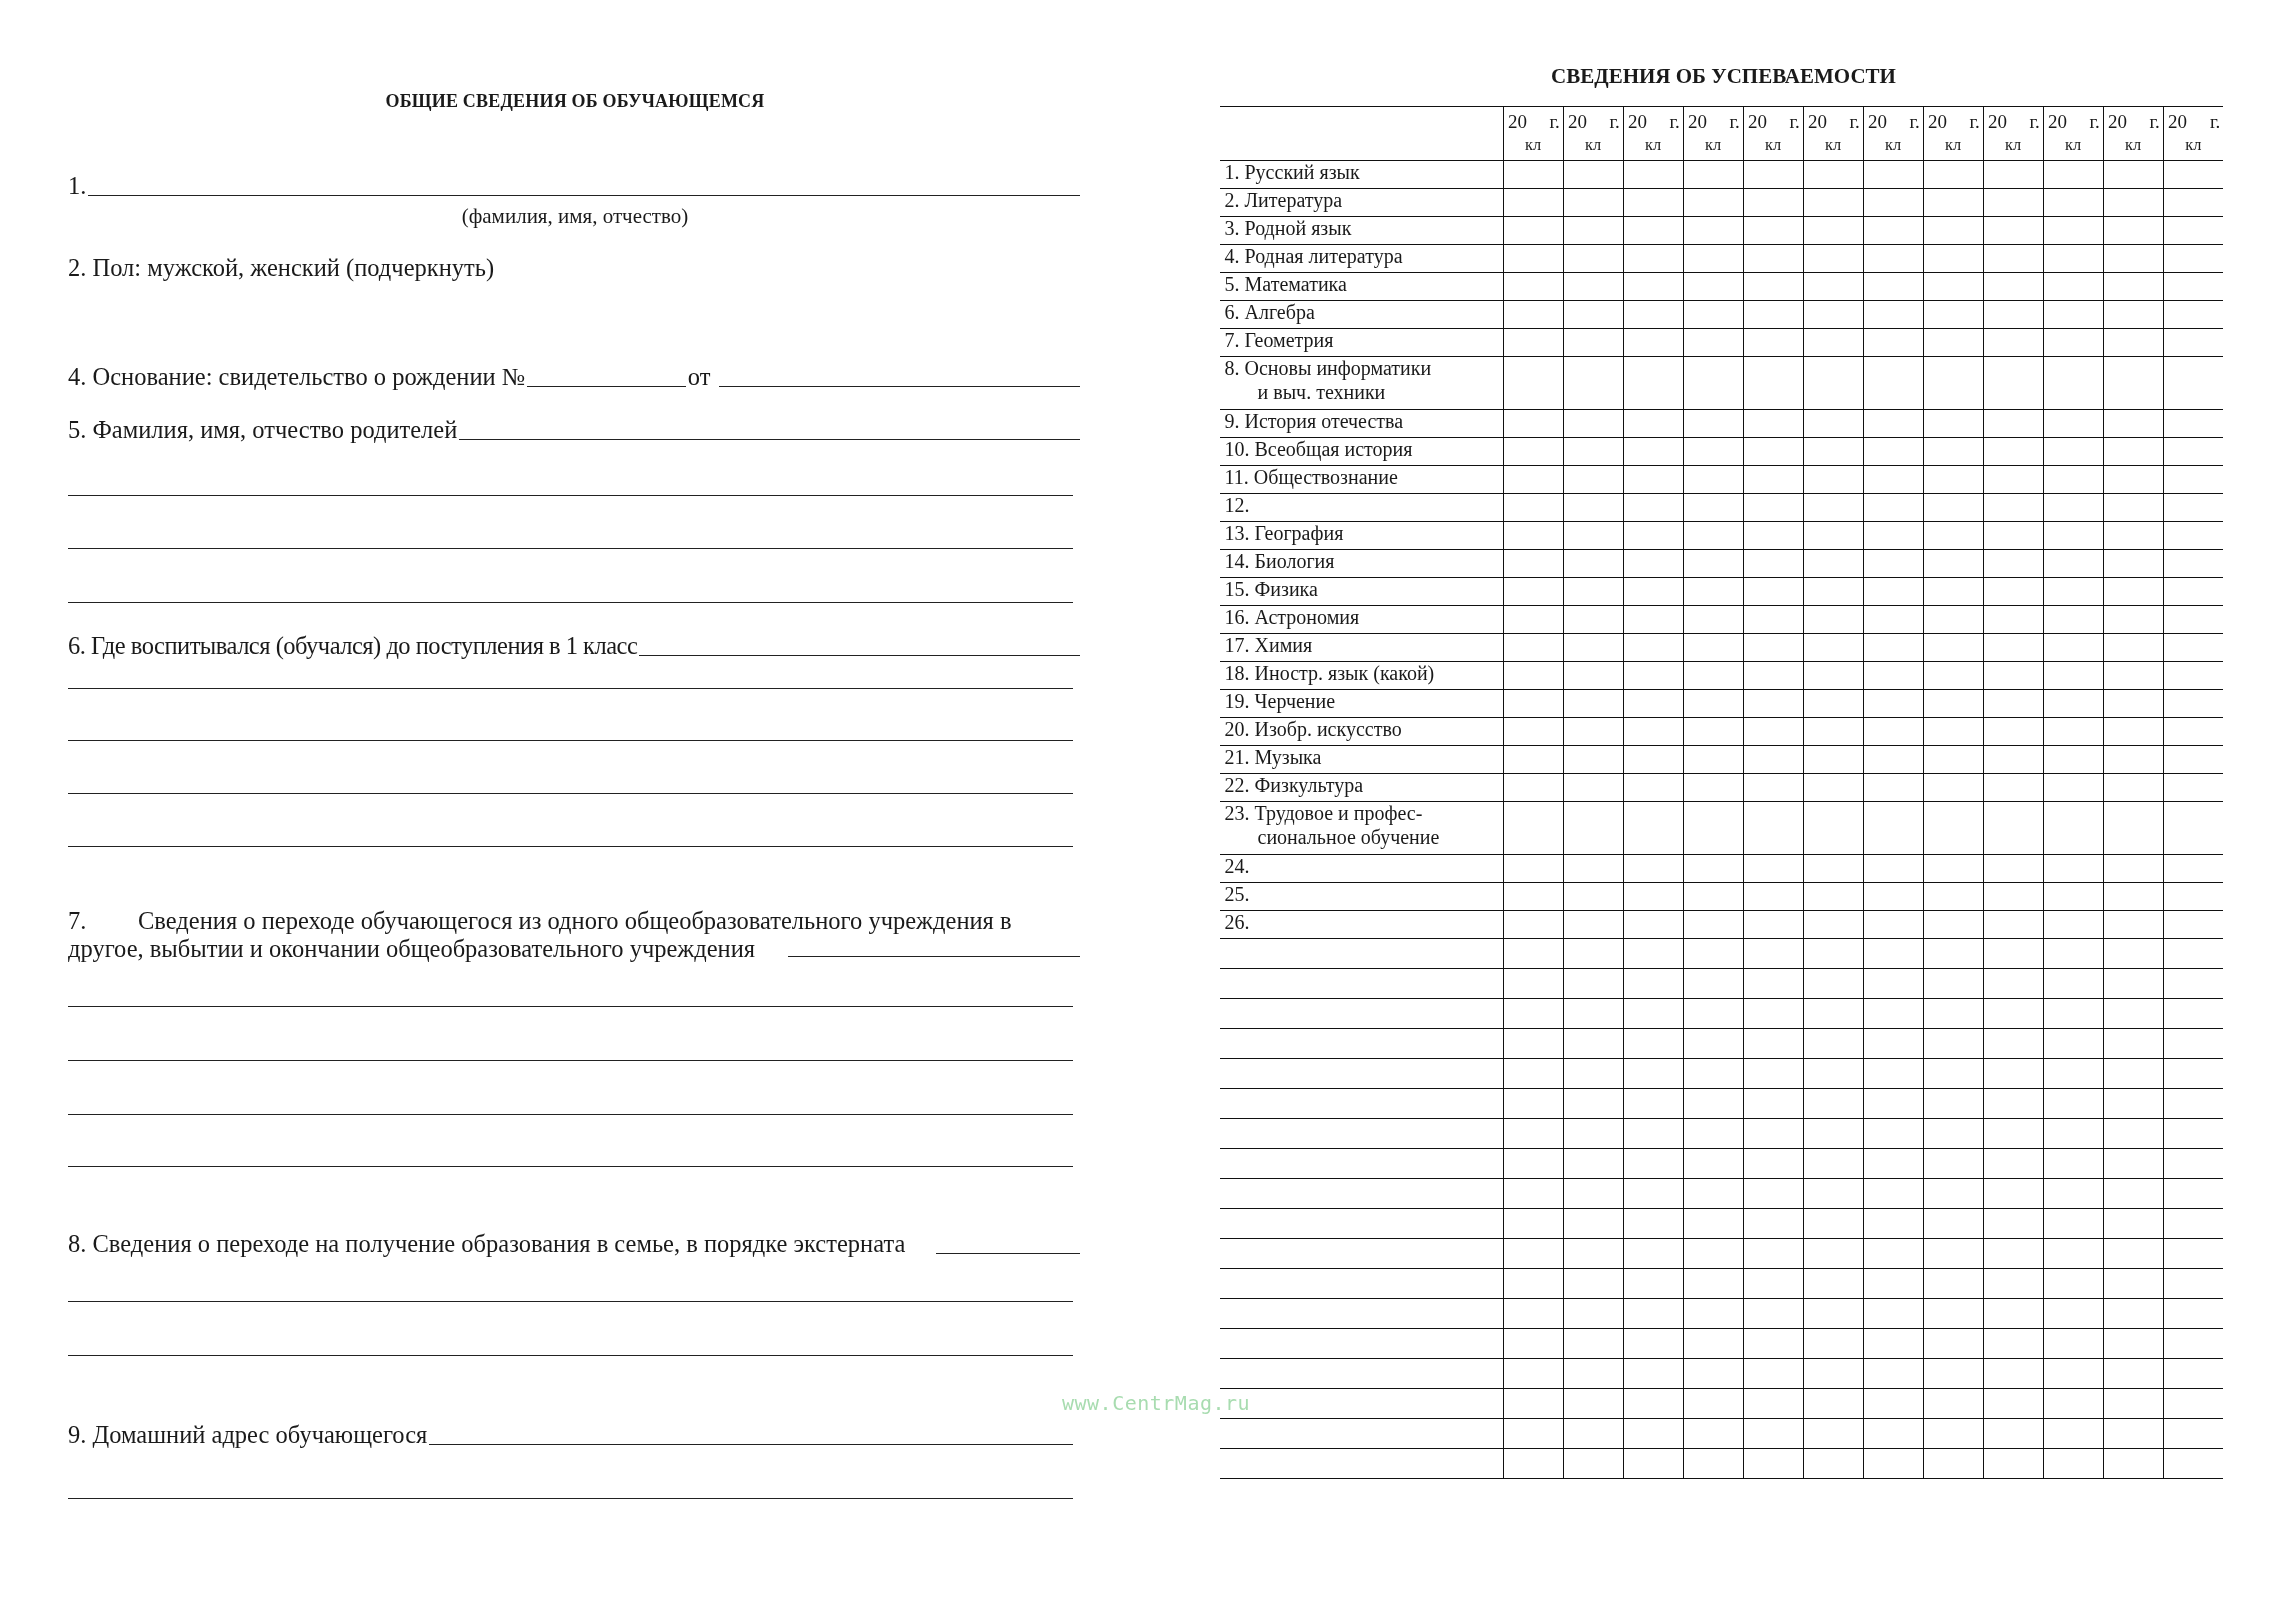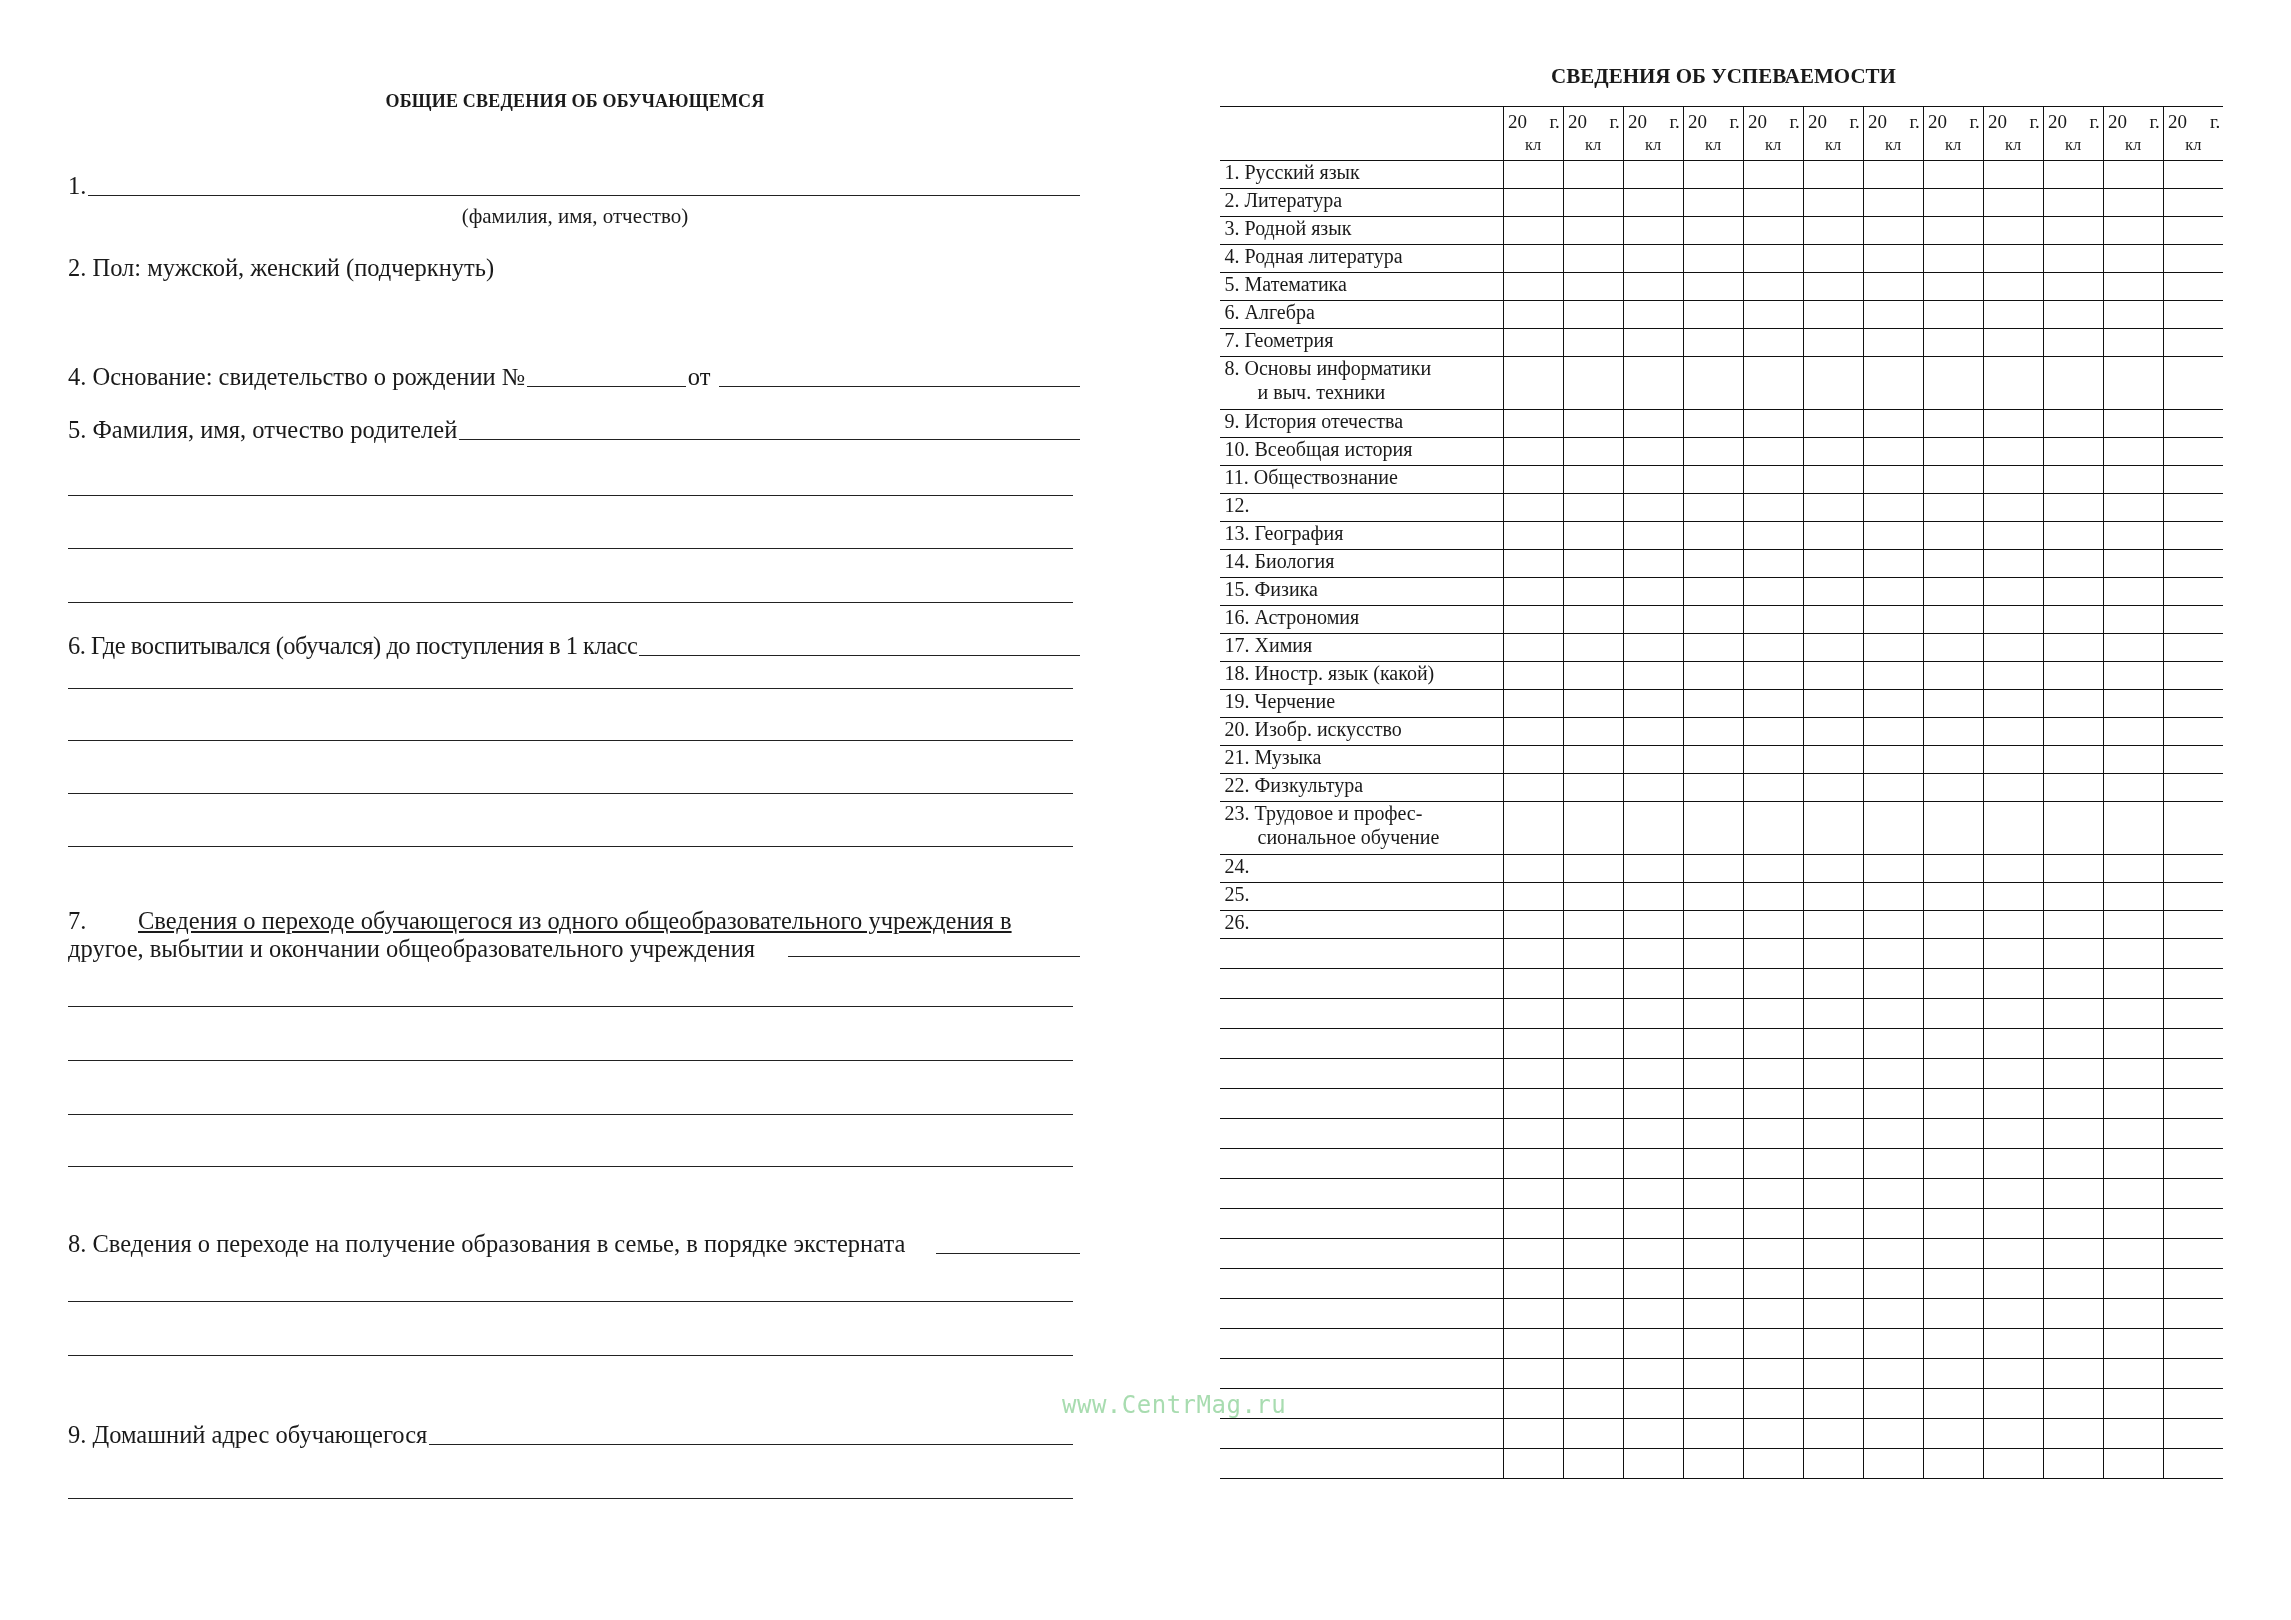--- a/index.html
+++ b/index.html
@@ -30,21 +30,21 @@
   table.grades th { font-weight:normal; font-size:19px; height:53px; vertical-align:top; }
   .yr { display:flex; justify-content:space-between; padding:3.6px 2.7px 0 4.5px; line-height:22px; }
   .kl { text-align:center; font-size:16.4px; line-height:23.6px; }
   table.grades td.subj { font-size:20px; padding-left:4.5px; line-height:23.6px; white-space:nowrap; vertical-align:top; }
   table.grades td.subj .cont { padding-left:33px; }
   tr.single td { height:27px; }
   tr.double td { height:52px; }
   tr.empty td { height:29px; }
   thead tr th { border-top:2.7px solid #111; }
   .watermark { position:absolute; left:1062px; top:1391px; font-family:"DejaVu Sans Mono","Liberation Mono",monospace;
-               font-size:24px; color:#a8dcb0; letter-spacing:0.5px; }
+               font-size:20px; color:#a8dcb0; letter-spacing:0.5px; }
 </style>
 </head>
 <body>
 
 <div class="left-page">
   <div class="left-title">ОБЩИЕ СВЕДЕНИЯ ОБ ОБУЧАЮЩЕМСЯ</div>
 
   <div class="field" style="top:171px;">
     <span>1.</span>
     <span class="blank grow"></span>
@@ -74,21 +74,21 @@
   <div class="field" style="top:631px;letter-spacing:-0.5px;">
     <span>6. Где воспитывался (обучался) до поступления в 1 класс</span>
     <span class="blank grow"></span>
   </div>
   <div class="rule" style="top:688px;"></div>
   <div class="rule" style="top:740px;"></div>
   <div class="rule" style="top:793px;"></div>
   <div class="rule" style="top:846px;"></div>
 
   <div class="para" style="top:907px;">
-    <div style="white-space:nowrap;text-decoration:underline;">
+    <div style="white-space:nowrap;">
       <span class="num">7.</span><span>Сведения о переходе обучающегося из одного общеобразовательного учреждения в</span>
     </div>
     <div style="display:flex;align-items:flex-end;white-space:nowrap;">
       <span>другое, выбытии и окончании общеобразовательного учреждения</span>
       <span class="blank grow" style="margin-left:33px;"></span>
     </div>
   </div>
   <div class="rule" style="top:1006px;"></div>
   <div class="rule" style="top:1060px;"></div>
   <div class="rule" style="top:1114px;"></div>

